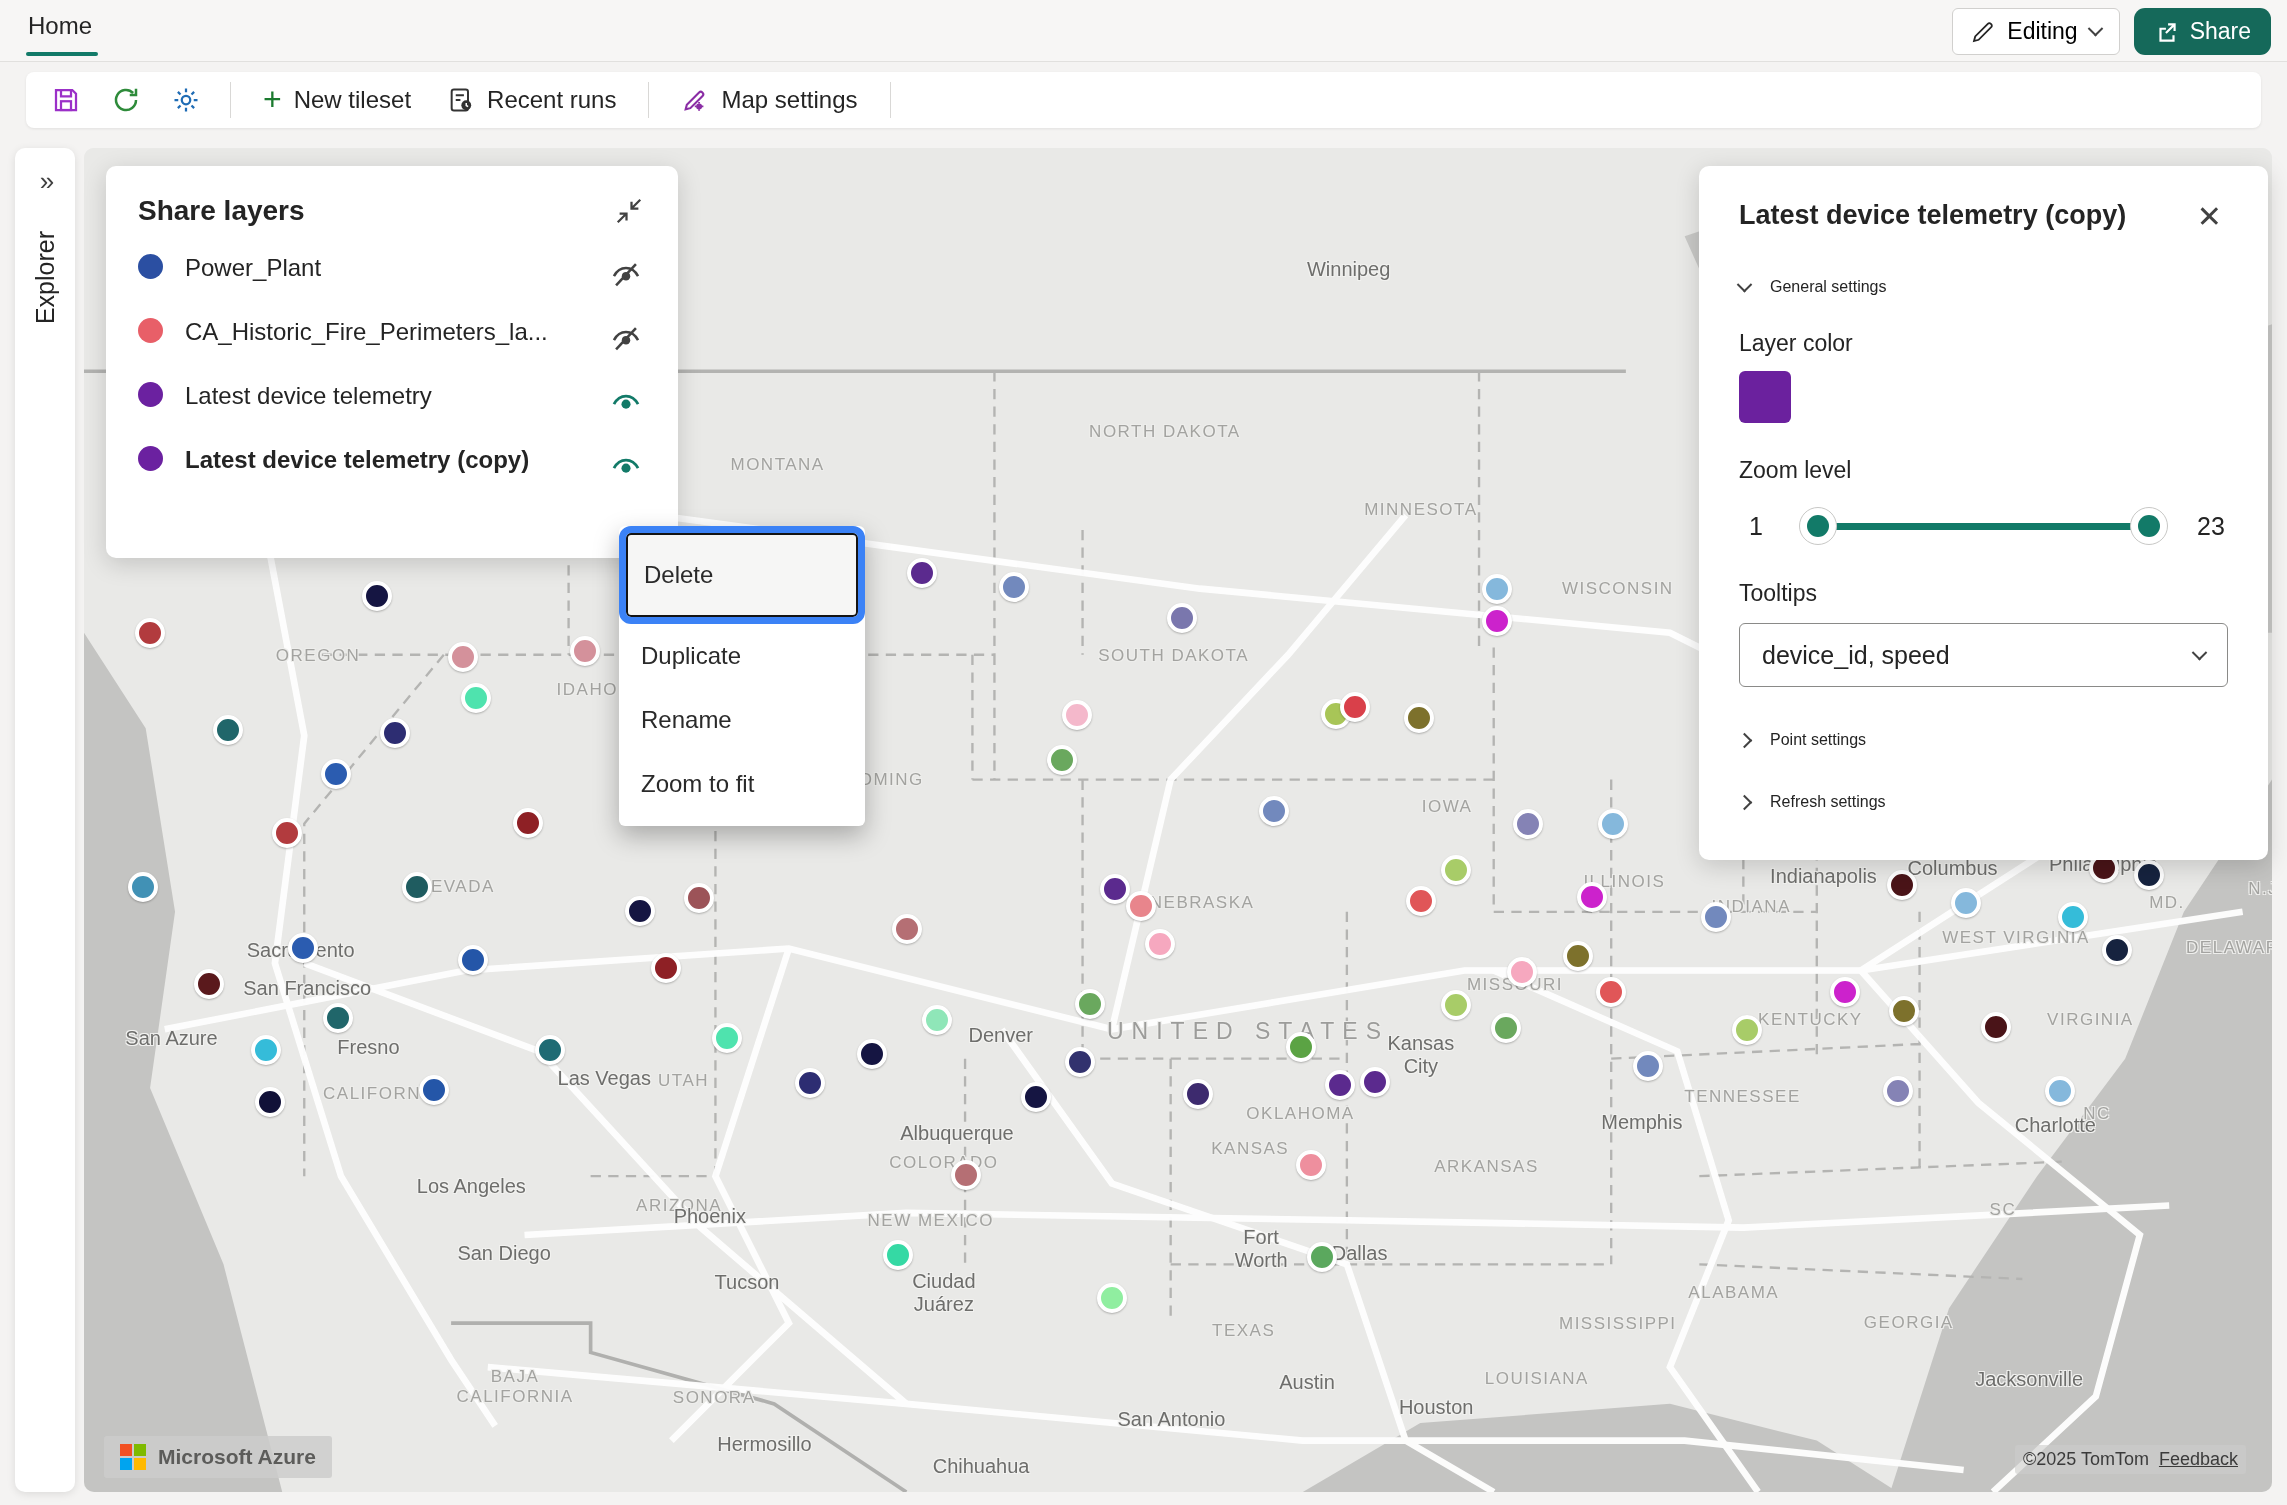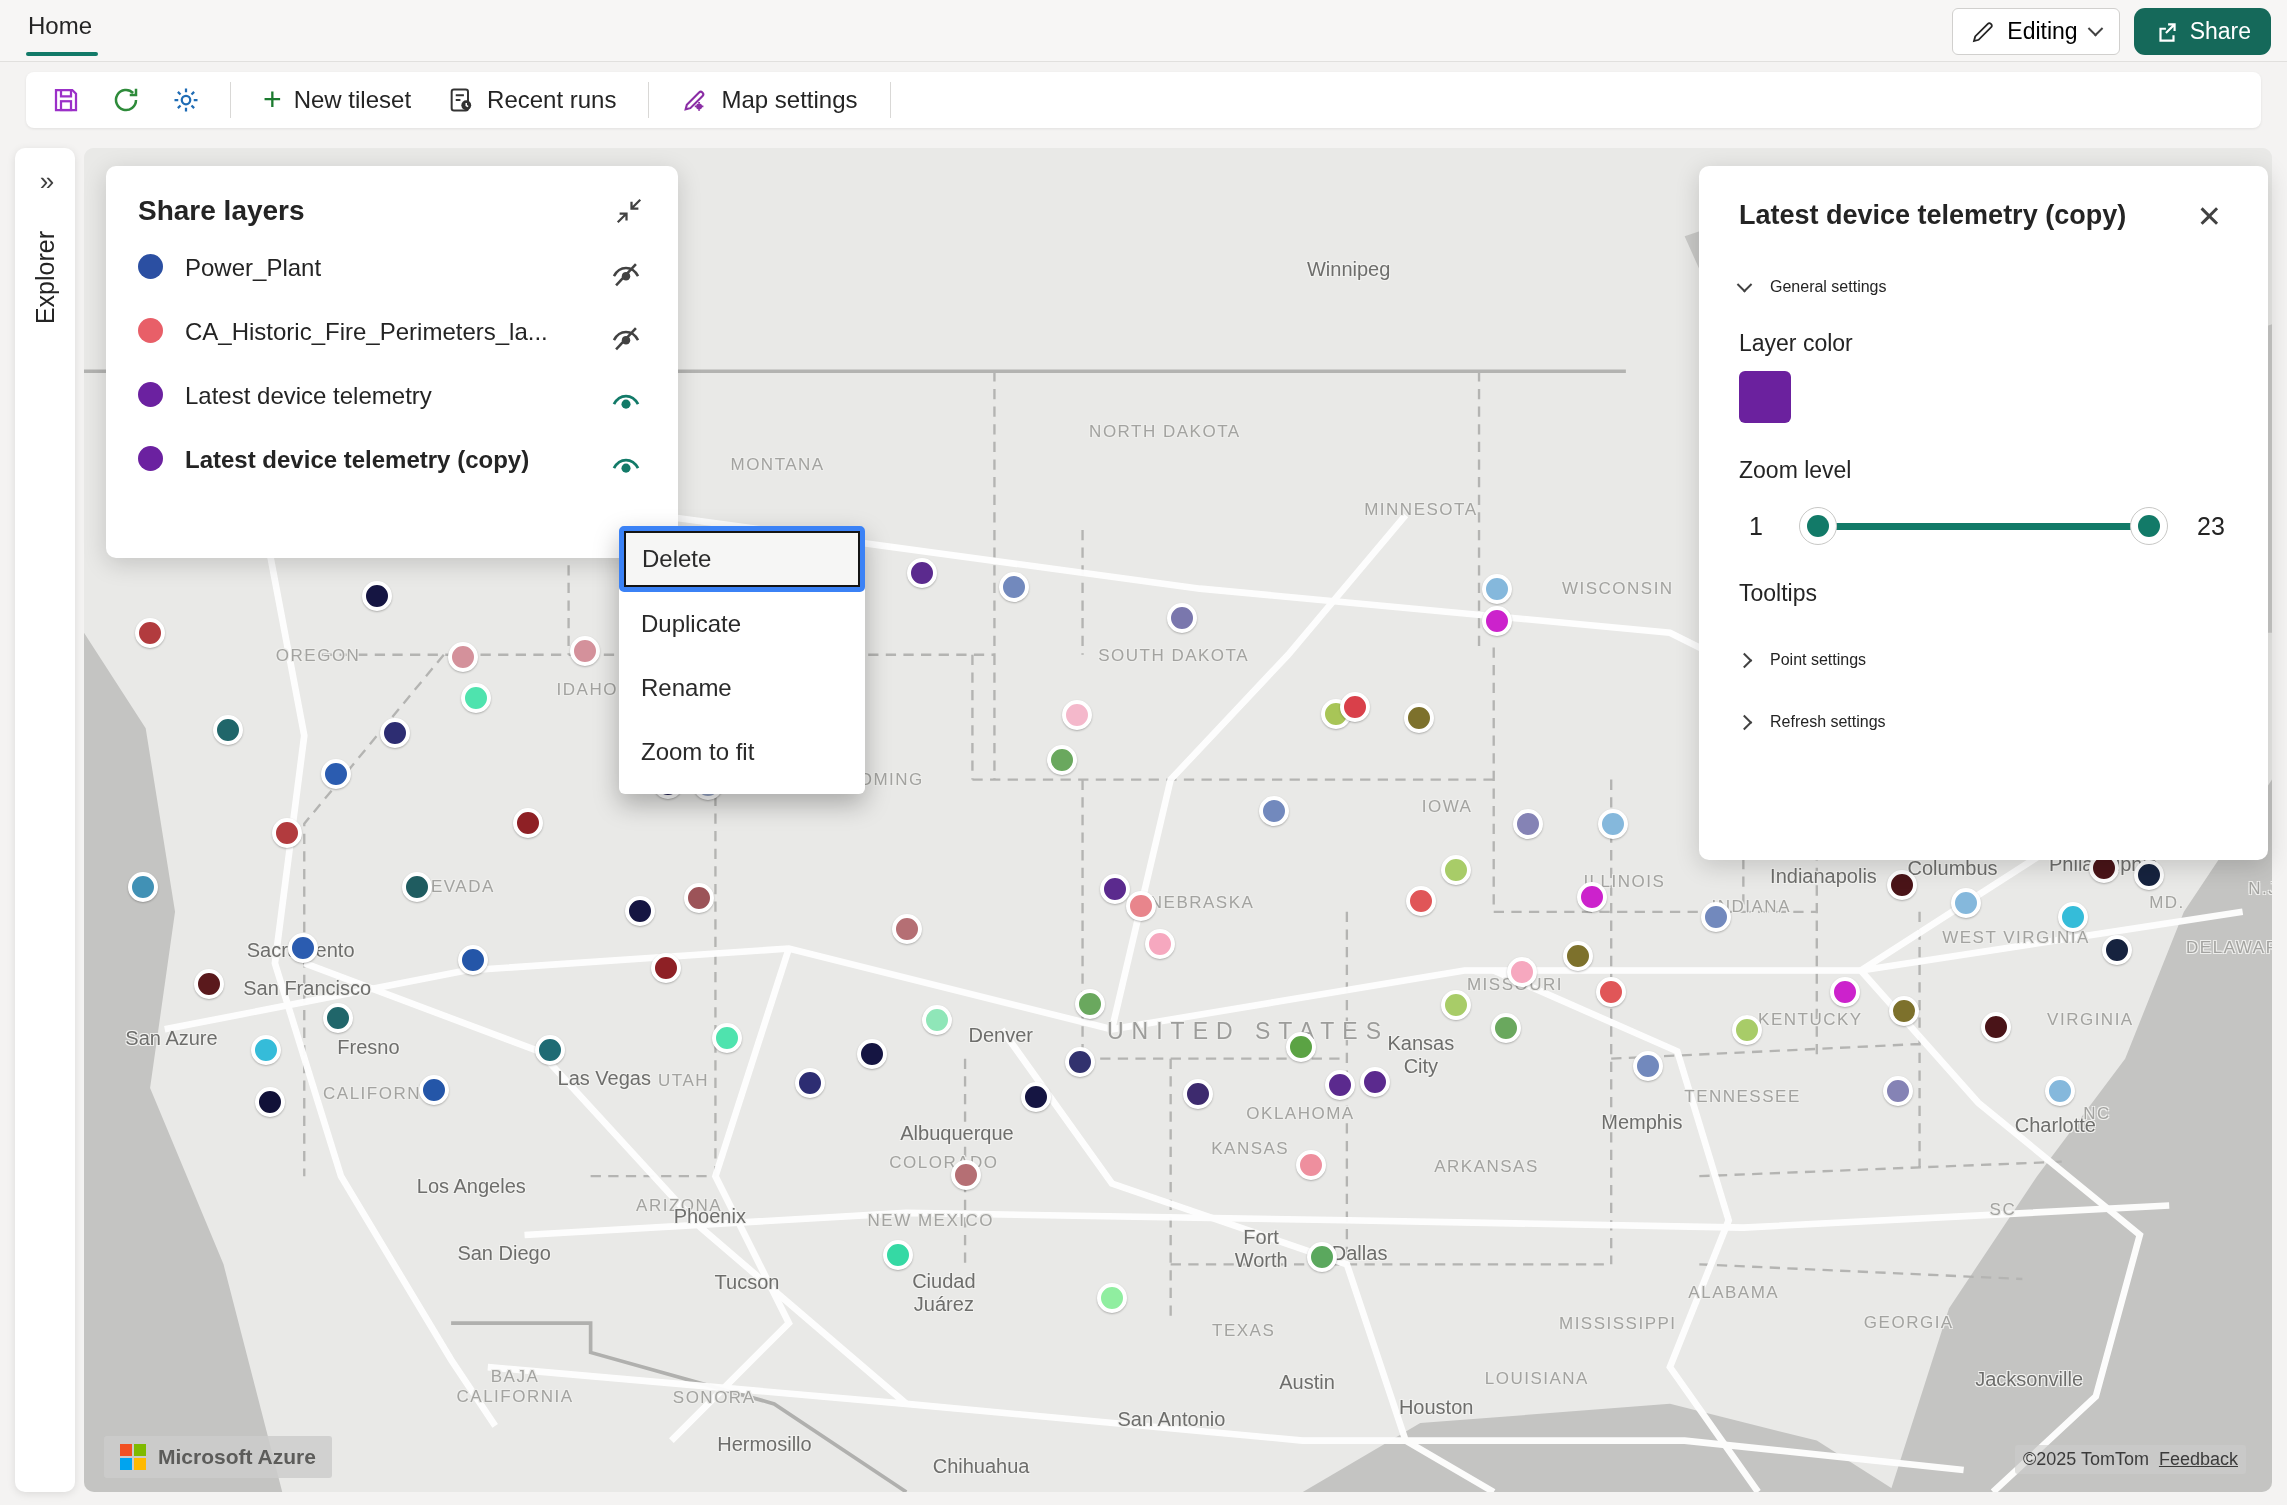--- a/index.html
+++ b/index.html
@@ -56,21 +56,21 @@
   .lp-collapse { cursor:pointer; width:34px; height:34px; display:flex; align-items:center; justify-content:center; }
   .layer-row { display:flex; align-items:flex-start; height:64px; cursor:pointer; }
   .layer-dot { width:25px; height:25px; border-radius:50%; margin-right:22px; flex:0 0 auto; }
   .layer-name { font-size:24px; flex:1 1 auto; white-space:nowrap; overflow:hidden; }
   .layer-name.bold { font-weight:bold; }
   .layer-eye { width:40px; height:40px; display:flex; align-items:center; justify-content:center; cursor:pointer; }
 
   
   #context-menu { position:absolute; left:619px; top:526px; width:246px; background:#fff; border-radius:6px; box-shadow:0 10px 26px rgba(0,0,0,.28); padding:0 0 10px 0; }
   .cm-item { font-size:24px; color:#2a2a2a; padding:18px 22px; cursor:pointer; }
-  .cm-item.hl { border:5px solid #3b82f6; box-shadow:inset 0 0 0 2px #141414; background:#f6f6f5; padding:14px 18px; border-radius:5px; }
+  .cm-item.hl { border:7px solid #3b82f6; box-shadow:inset 0 0 0 2px #141414; background:#f6f6f5; padding:28px 18px; border-radius:12px; }
 
   
   #settings-panel { position:absolute; left:1699px; top:166px; width:569px; height:694px; background:#fff; border-radius:10px; box-shadow:0 6px 24px rgba(0,0,0,.16); padding:34px 40px; }
   .sp-head { display:flex; justify-content:space-between; align-items:flex-start; }
   .sp-title { font-size:27px; font-weight:bold; }
   .sp-close { font-size:30px; line-height:1; color:#424242; cursor:pointer; padding:2px 6px; }
   .sp-section { display:flex; align-items:center; gap:20px; margin-top:44px; font-size:16px; cursor:pointer; }
   .sp-label { font-size:23px; margin-top:34px; }
   .color-swatch { width:52px; height:52px; border-radius:6px; margin-top:14px; cursor:pointer; }
   .slider-row { display:flex; align-items:center; gap:26px; margin-top:22px; }
@@ -460,20 +460,24 @@
         <div class="slider-handle" style="left:0;">
             <i style="background: rgb(18, 122, 104);"></i>
           </div>
         <div class="slider-handle" style="right:0;">
             <i style="background: rgb(18, 122, 104);"></i>
           </div>
       </div>
       <div class="slider-num">23</div>
     </div>
     <div class="sp-label">Tooltips</div>
+    <div class="select-box">
+      <span>device_id, speed</span>
+      <span class="chev down"></span>
+    </div>
     <div class="sp-section">
       <span class="chev right"></span>
       <span>Point settings</span>
     </div>
     <div class="sp-section">
       <span class="chev right"></span>
       <span>Refresh settings</span>
     </div>
   </div>
 

